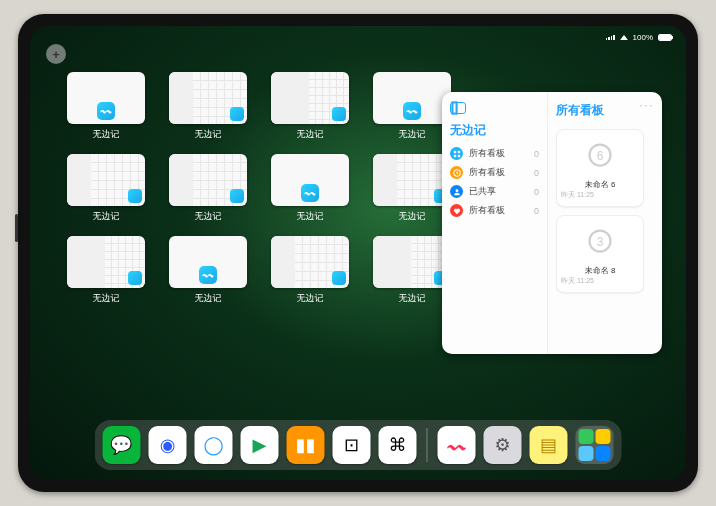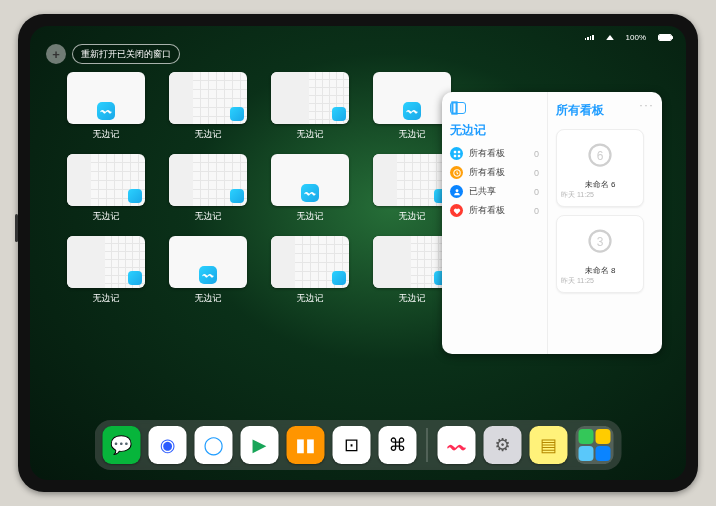--- a/index.html
+++ b/index.html
@@ -29,21 +29,21 @@
       radial-gradient(ellipse at 55% 40%, rgba(40,120,60,.9) 0%, rgba(10,50,25,.95) 40%, #04170c 100%);
     position: relative;
     overflow: hidden;
   }
   
   .status {
     position: absolute; top: 4px; left: 0; right: 0;
     height: 14px; display: flex; justify-content: space-between;
     padding: 0 14px; font-size: 8px; color: #fff;
   }
-  .status .right { display: flex; gap: 12px; align-items: center; }
+  .status .right { display: flex; gap: 5px; align-items: center; }
   .sig { display: inline-flex; gap: 1px; align-items: flex-end; }
   .sig i { width: 1.5px; background:#fff; display:inline-block; }
   .sig i:nth-child(1){height:2px}.sig i:nth-child(2){height:3px}.sig i:nth-child(3){height:4px}.sig i:nth-child(4){height:5px}
   .wifi { width:0;height:0;border-left:4px solid transparent;border-right:4px solid transparent;border-bottom:5px solid #fff;border-radius:1px;}
   .batt { width:14px;height:7px;border:1px solid #fff;border-radius:2px;position:relative;}
   .batt::after{content:"";position:absolute;right:-2px;top:1.5px;width:1.5px;height:3px;background:#fff;border-radius:1px;}
   .batt i{display:block;height:100%;width:100%;background:#fff;border-radius:1px;}
   
   .toppill {
     position: absolute; top: 18px; left: 16px;
@@ -179,21 +179,20 @@
         <span class="wifi"></span>
         <span>100%</span>
         <span class="batt">
             <i></i>
           </span>
       </span>
     </div>
 
     <div class="toppill">
       <div class="plus-btn">+</div>
-      <div class="reopen">重新打开已关闭的窗口</div>
     </div>
 
     <div class="grid" id="grid">
         <div class="thumb">
           <div class="card blank"></div>
           <div class="tlabel">无边记</div>
         </div>
         <div class="thumb">
           <div class="card cal">
             <div class="side"></div>

